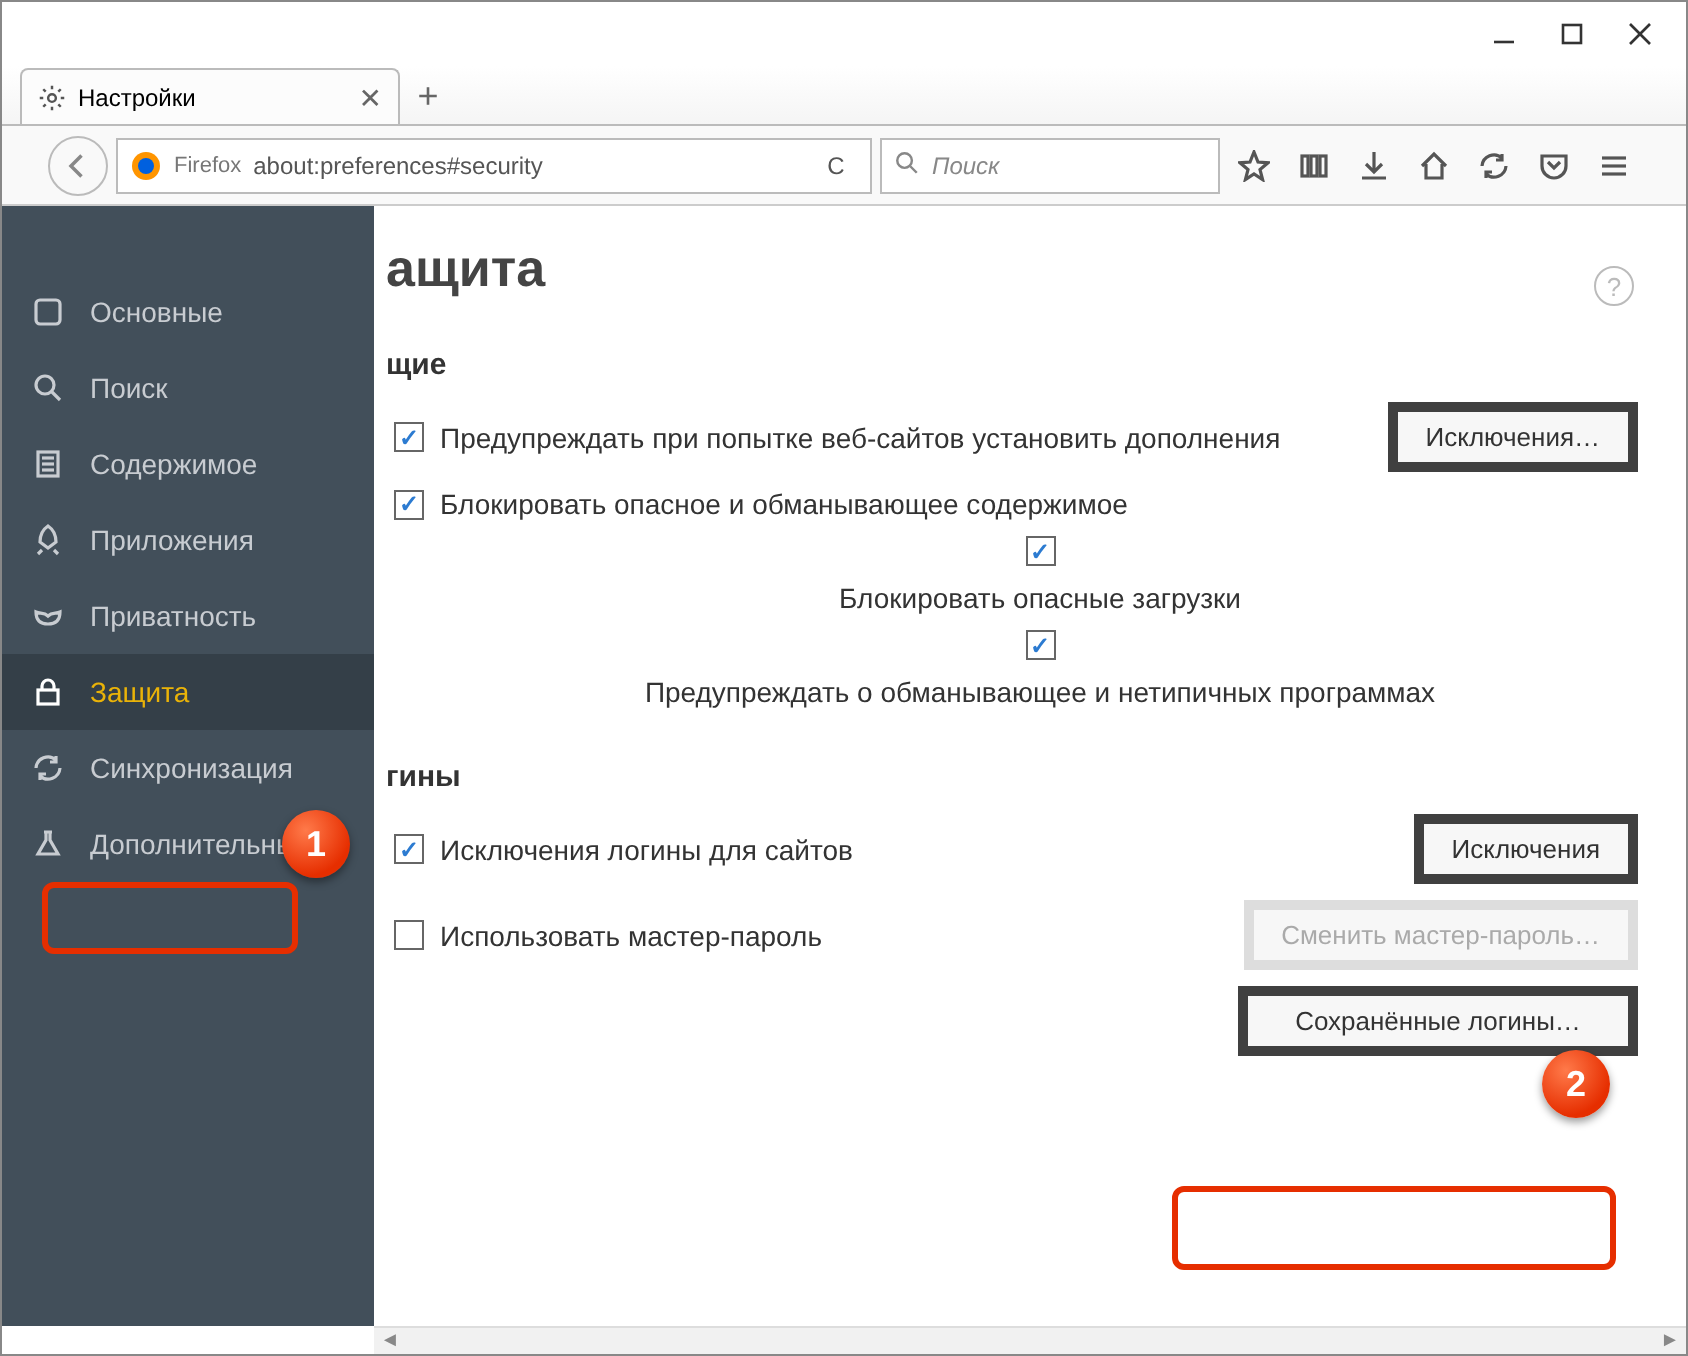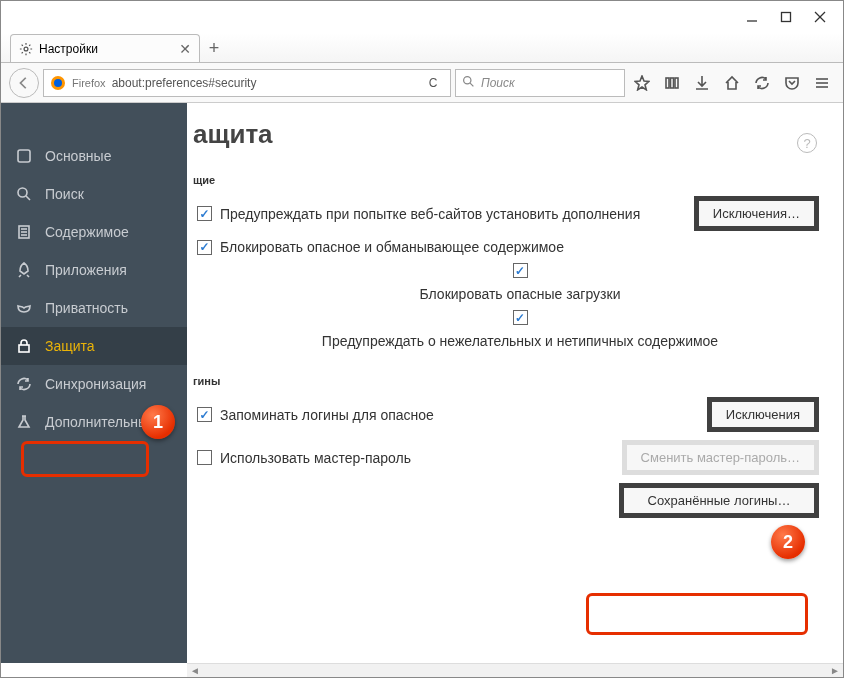--- a/index.html
+++ b/index.html
@@ -12,21 +12,21 @@
 
   
   .tabstrip { height: 30px; display:flex; align-items:flex-end; padding-left:9px; border-bottom:1px solid #bbb; background: linear-gradient(#fff,#f5f5f5);}
   .tab { height: 28px; min-width: 190px; background:#fcfcfc; border:1px solid #bbb; border-bottom:none;
          border-top-left-radius:4px; border-top-right-radius:4px; display:flex; align-items:center; padding:0 8px; gap:6px; font-size:12px;}
   .tab .gear { width:14px; height:14px; }
   .tab-close { margin-left:auto; font-size:14px; color:#666; }
   .newtab { width:28px; height:28px; display:flex; align-items:center; justify-content:center; color:#666; font-size:18px; }
 
   
-  .toolbar { height: 40px; display:flex; align-items:center; padding:0 8px; gap:4px; border-bottom:1px solid #ccc; background:#f9f9f9;}
+  .toolbar { height: 40px; display:flex; align-items:center; padding:0 23px; gap:4px; border-bottom:1px solid #ccc; background:#f9f9f9;}
   .back { width:30px; height:30px; border:1px solid #bbb; border-radius:50%; display:flex; align-items:center; justify-content:center;}
   .back svg { width:14px;height:14px;stroke:#888;stroke-width:2;fill:none;}
   .urlbar { flex:1; height:28px; border:1px solid #bbb; background:#fff; display:flex; align-items:center; padding:0 6px; gap:6px; font-size:12px; color:#555;}
   .fxlogo { width:16px;height:16px; display:inline-flex; align-items:center; justify-content:center; }
   .brand { color:#777; font-size:11px;}
   .urltext { color:#555; }
   .reload { margin-left:auto; width:22px; text-align:center;}
   .searchbar { width:170px; height:28px; border:1px solid #bbb; background:#fff; display:flex; align-items:center; padding:0 6px; gap:6px; font-size:12px; color:#888; font-style:italic;}
   .tbicon { width:26px; height:26px; display:flex; align-items:center; justify-content:center; color:#555;}
   .tbicon svg { width:16px;height:16px; stroke:#555; stroke-width:1.6; fill:none;}
@@ -36,21 +36,21 @@
   .sidebar { width:186px; background:#424f5a; color:#c8ccd1; padding-top:34px; overflow:hidden;}
   .sideitem { height:38px; display:flex; align-items:center; gap:12px; padding:0 14px; font-size:14px; cursor:pointer;}
   .sideitem .sicon { width:18px; height:18px; display:flex; align-items:center; justify-content:center;}
   .sideitem .sicon svg { width:16px;height:16px; stroke:#c8ccd1; stroke-width:1.6; fill:none;}
   .sideitem.active { background:#343f48; color:#eab308; }
   .sideitem.active .sicon svg { stroke:#fff; }
 
   .main { flex:1; position:relative; overflow:hidden; color:#333; }
   h1 { font-size:26px; font-weight:700; color:#444; margin:16px 0 24px -4px;}
   .cut { padding-left:10px; padding-right:24px; }
-  .section { font-size:11px; font-weight:600; color:#333; margin:8px 0 10px -4px;}
+  .section { font-size:15px; font-weight:600; color:#333; margin:8px 0 10px -4px;}
   .row { display:flex; align-items:center; gap:8px; margin:8px 0 8px 0; font-size:14px; color:#333;}
   .row.indent { margin-left:24px;flex-direction:column;}
   .checkbox { width:15px; height:15px; border:1px solid #666; background:#fff; display:inline-flex; align-items:center; justify-content:center;}
   .checkbox.checked::after { content:"✓"; color:#2c7bd1; font-size:12px; font-weight:bold; line-height:1;}
   .ffbtn { border:5px solid #404040; background:#f7f7f7; padding:5px 14px; font-size:13px; color:#333; cursor:pointer;}
   .ffbtn.disabled { color:#aaa; border-color:#ddd;}
   .rowbtn { margin-left:auto; }
   .help { position:absolute; top:30px; right:26px; width:20px;height:20px; border:1.5px solid #bbb; border-radius:50%; color:#bbb; display:flex; align-items:center; justify-content:center; font-size:13px;}
   .hscroll { position:absolute; left:186px; right:0; bottom:0; height:14px; background:#f1f1f1; border-top:1px solid #ddd; display:flex; align-items:center;}
   .hscroll .arrow { width:16px; text-align:center; color:#888; font-size:10px;}
@@ -250,27 +250,27 @@
       <div class="row">
         <span class="checkbox checked"></span>
         <span>Блокировать опасное и обманывающее содержимое</span>
       </div>
       <div class="row indent">
         <span class="checkbox checked"></span>
         <span>Блокировать опасные загрузки</span>
       </div>
       <div class="row indent">
         <span class="checkbox checked"></span>
-        <span>Предупреждать о нежелательных и нетипичных содержимое</span>
+        <span>Предупреждать о обманывающее и нетипичных программах</span>
       </div>
 
       <div class="section" style="margin-top:26px">гины</div>
       <div class="row">
         <span class="checkbox checked"></span>
-        <span>Запоминать логины для опасное</span>
+        <span>Исключения логины для сайтов</span>
         <button class="ffbtn rowbtn">Исключения</button>
       </div>
       <div class="row">
         <span class="checkbox"></span>
         <span>Использовать мастер-пароль</span>
         <button class="ffbtn rowbtn disabled">Сменить мастер-пароль…</button>
       </div>
       <div class="row">
         <span style="flex:1"></span>
         <button class="ffbtn" style="min-width:200px">Сохранённые логины…</button>

